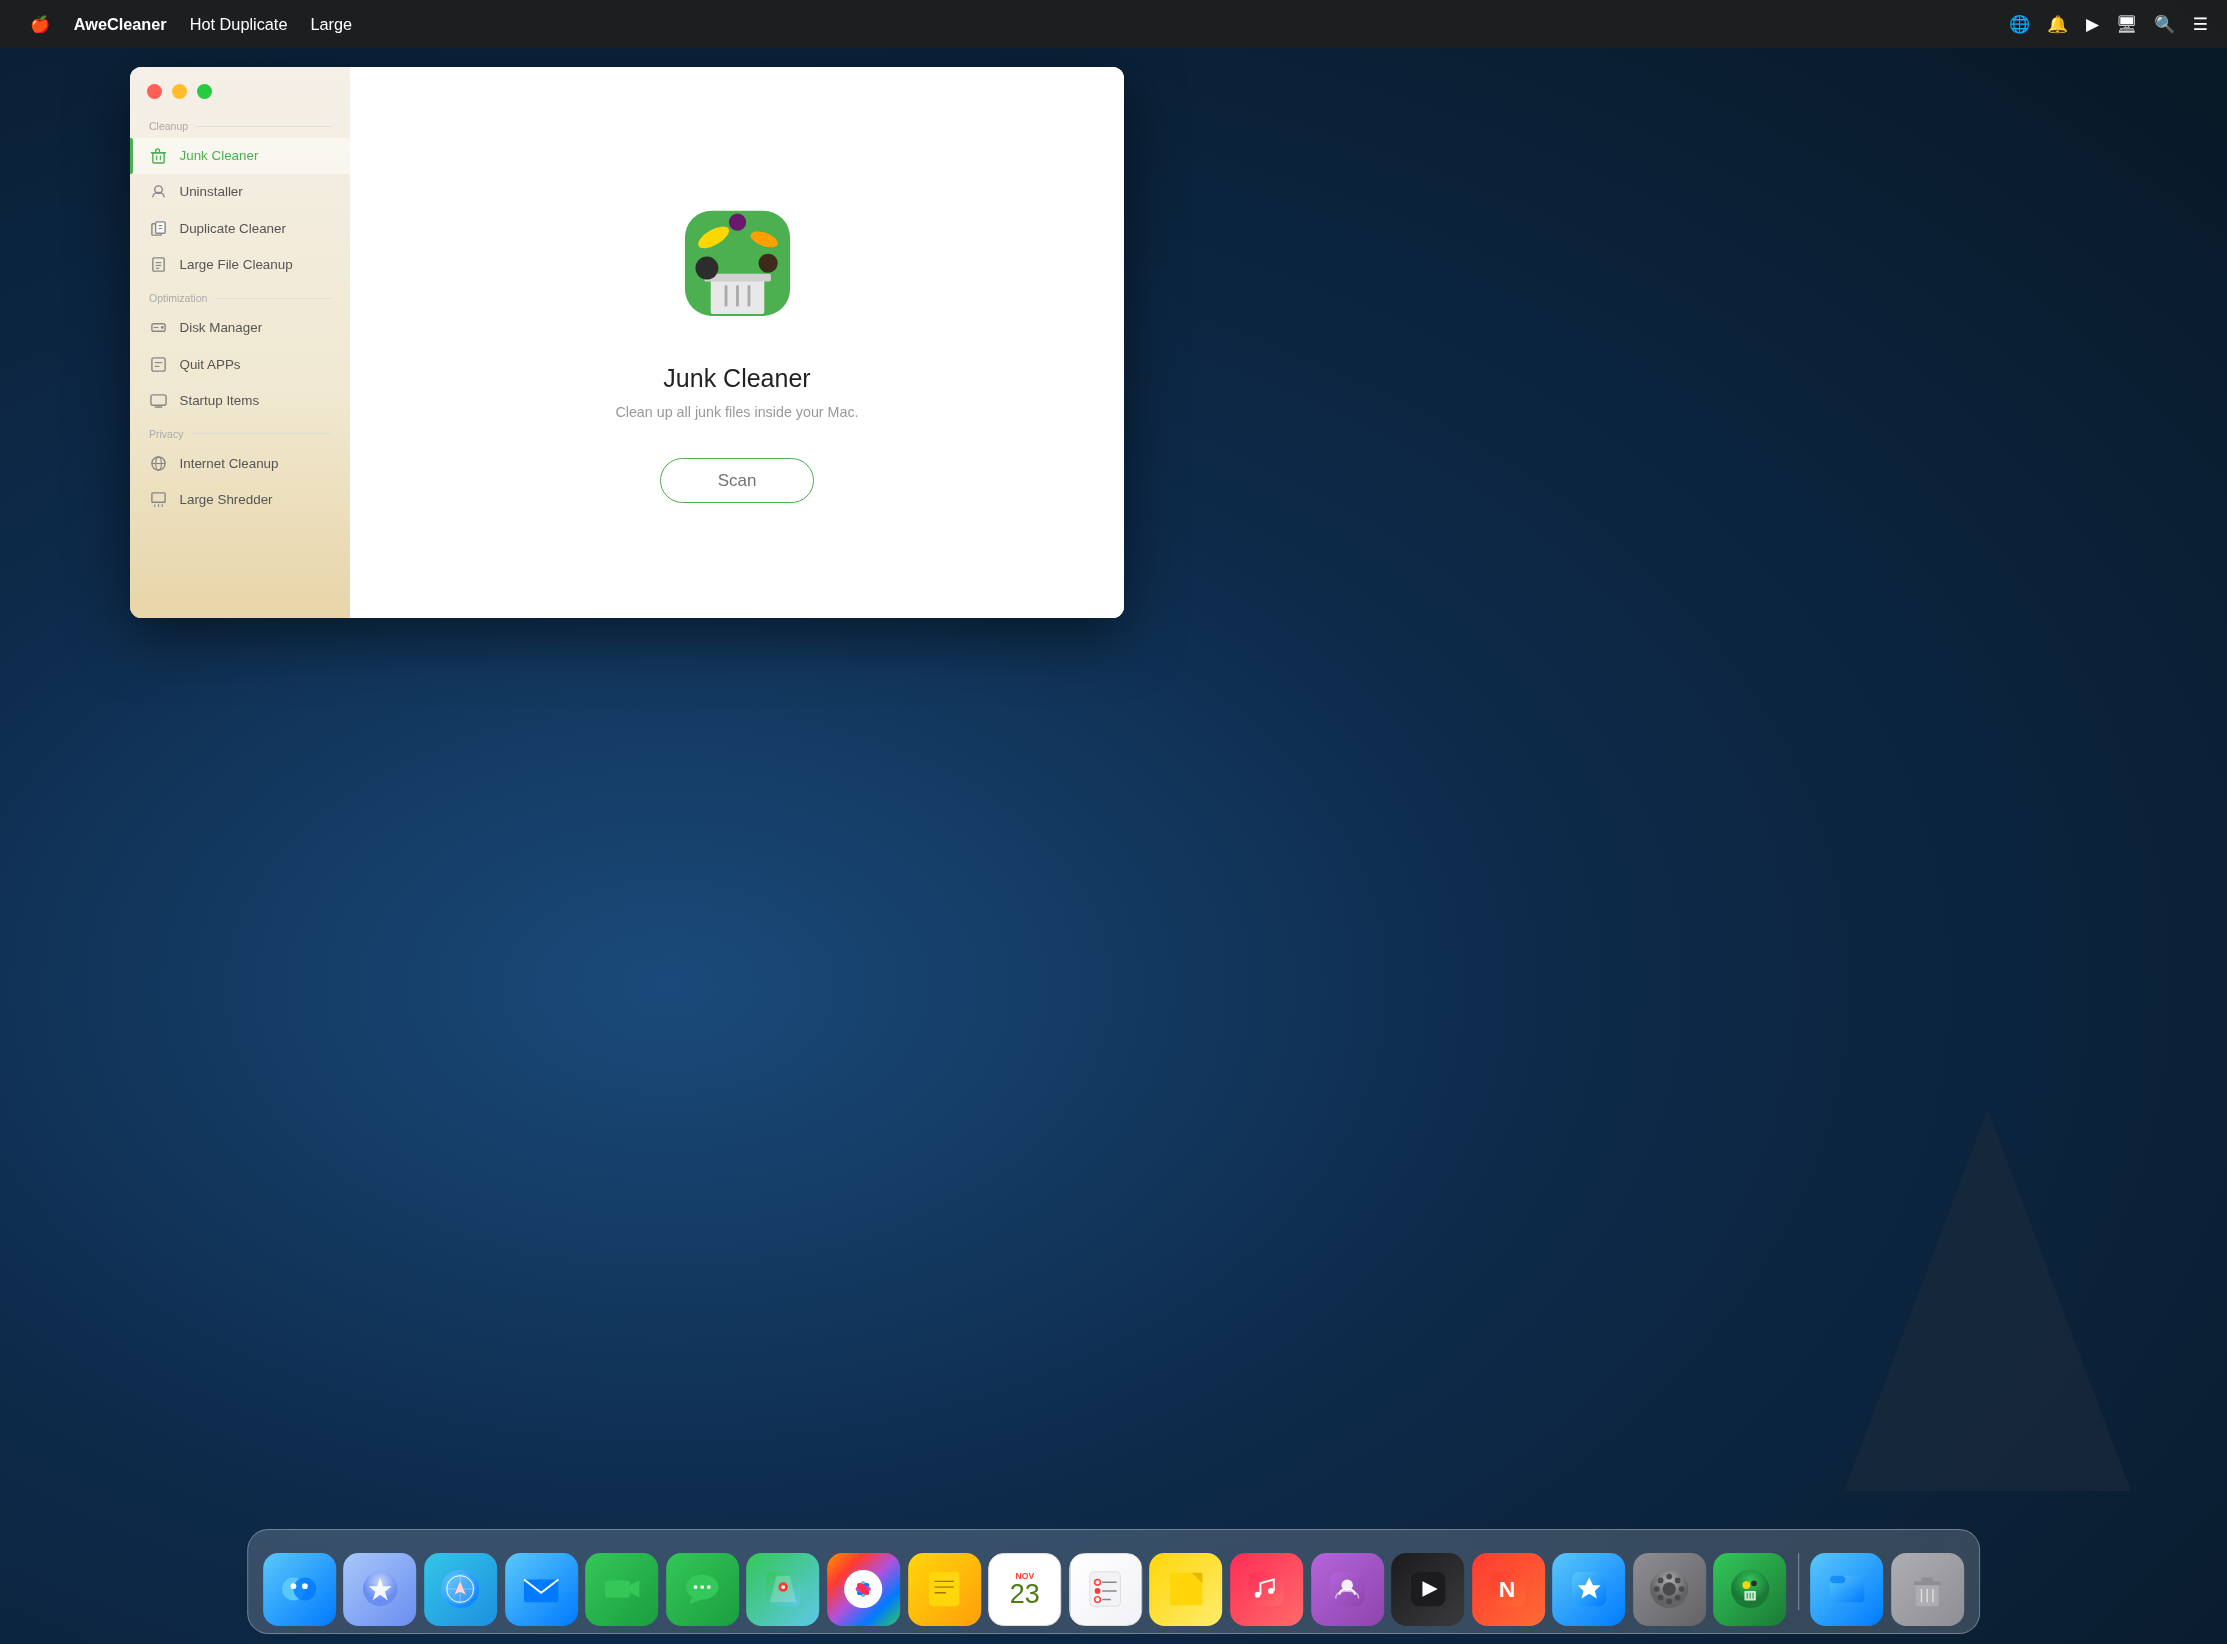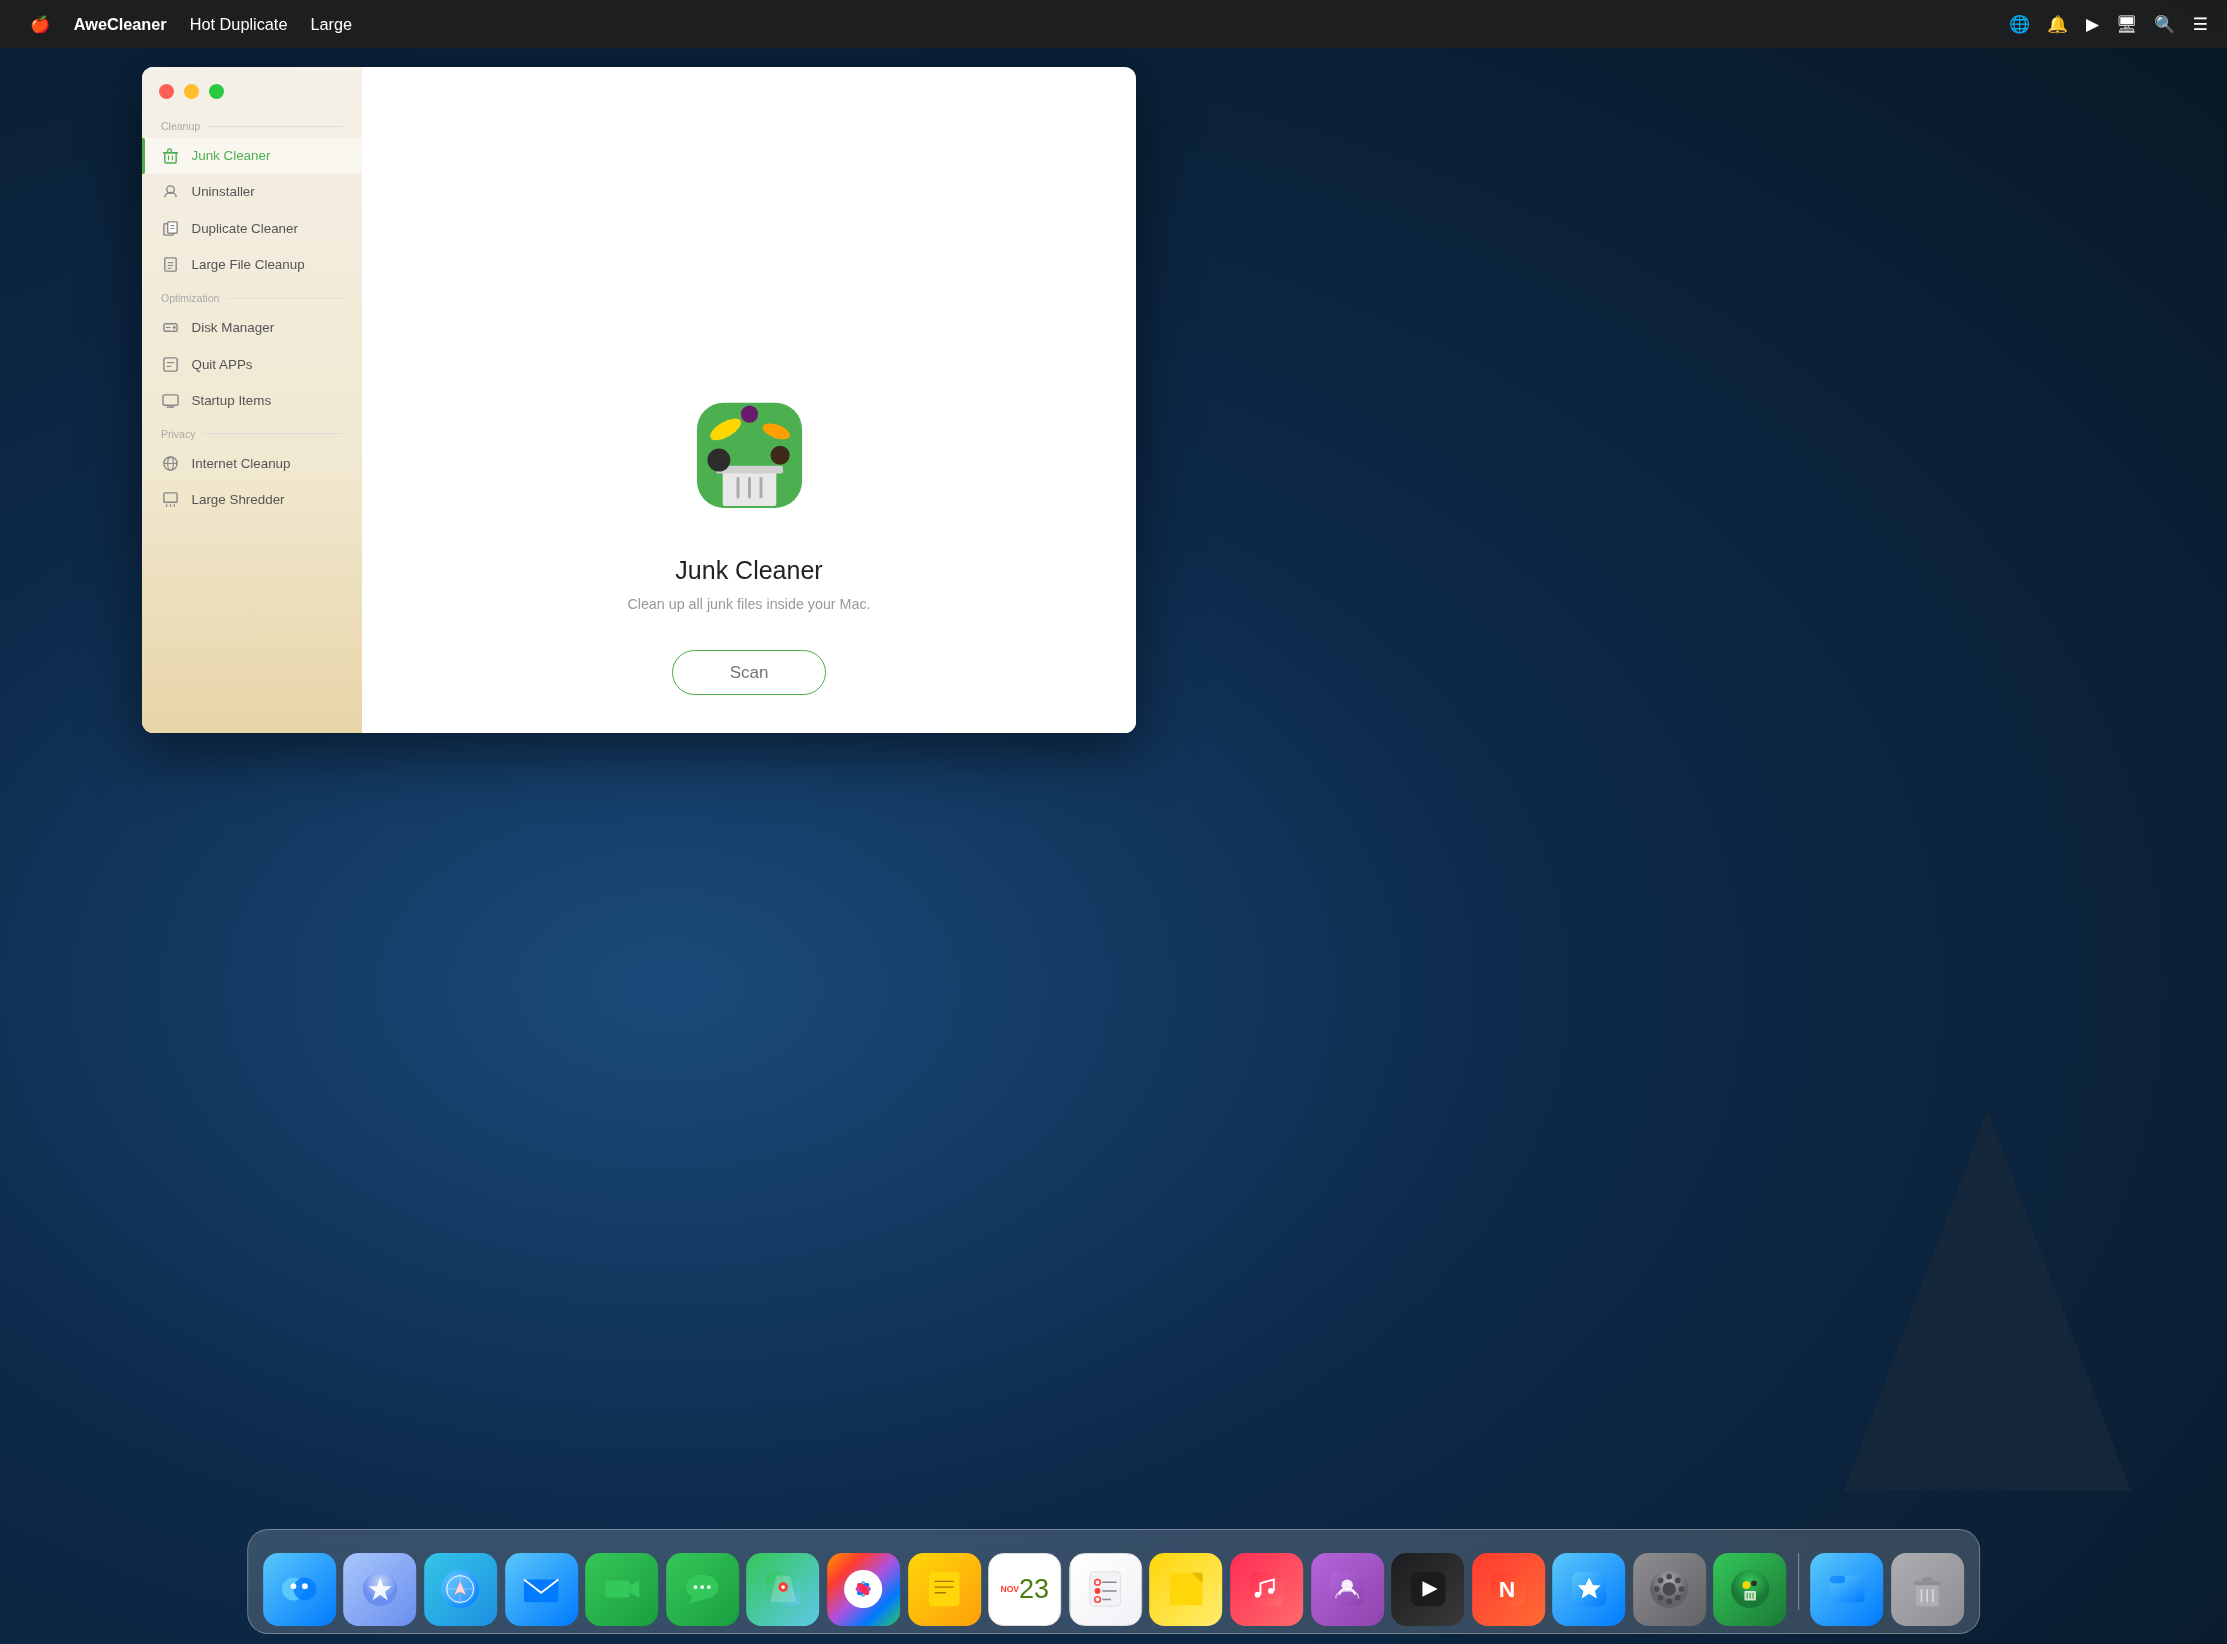--- a/index.html
+++ b/index.html
@@ -65,29 +65,28 @@
     .menubar-icon {
       color: #fff;
       font-size: 17px;
       cursor: pointer;
     }
 
     
     .app-window {
       position: absolute;
       top: 67px;
-      left: 142px;
+      left: 130px;
       width: 994px;
-      height: 666px;
+      height: 551px;
       background: #fff;
       border-radius: 11.5px;
       box-shadow: 0 19px 57px rgba(0,0,0,0.5);
       display: flex;
       overflow: hidden;
-      align-items: flex-end;
     }
 
     
     .traffic-lights {
       position: absolute;
       top: 17px;
       left: 17px;
       display: flex;
       gap: 9.6px;
       z-index: 10;
@@ -275,20 +274,21 @@
     .dock-appletv { background: linear-gradient(135deg, #1c1c1e, #3a3a3c); }
     .dock-news { background: linear-gradient(135deg, #ff3b30, #ff6b35); }
     .dock-appstore { background: linear-gradient(135deg, #5ac8fa, #007aff); }
     .dock-sysprefs { background: linear-gradient(135deg, #8e8e93, #636366); }
     .dock-awecleaner { background: linear-gradient(135deg, #34c759, #1a7a35); }
     .dock-files { background: linear-gradient(135deg, #5ac8fa, #007aff); }
     .dock-trash { background: linear-gradient(135deg, #aeaeb2, #8e8e93); }
 
     .dock-calendar-inner {
       display: flex;
+      flex-direction: column;
       align-items: center;
       font-size: 10.5px;
       color: #ff3b30;
       font-weight: 600;
     }
     .dock-calendar-inner .cal-month { font-size: 8.6px; color: #ff3b30; }
     .dock-calendar-inner .cal-day { font-size: 27px; color: #4d7c0f; font-weight: 300; line-height: 1; }
   </style>
 </head>
 <body>

